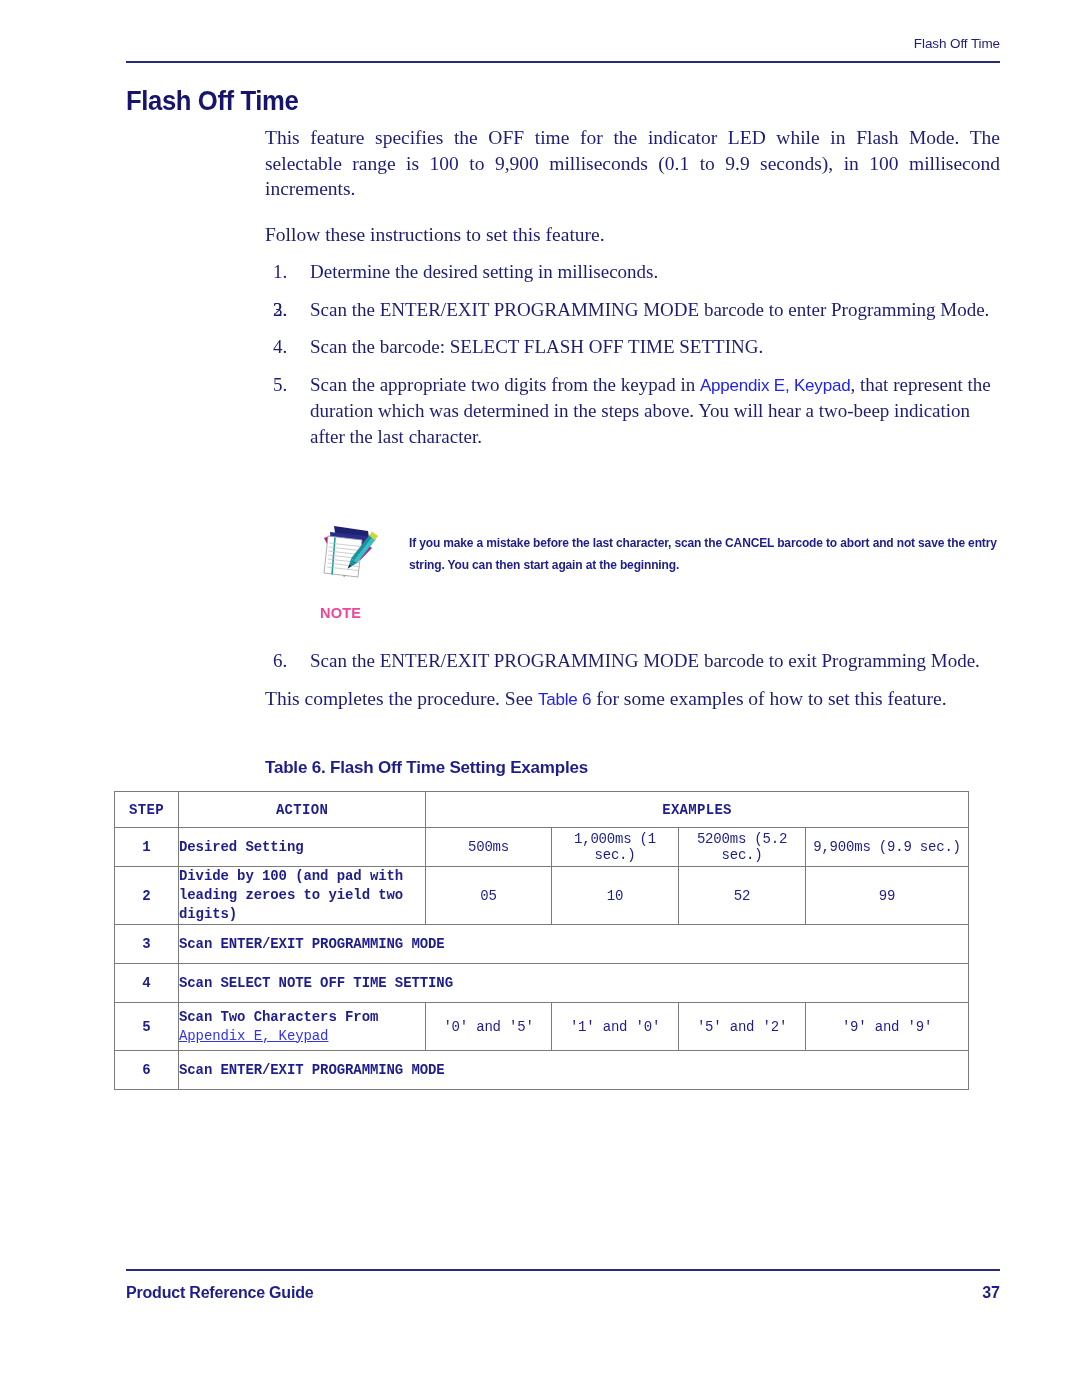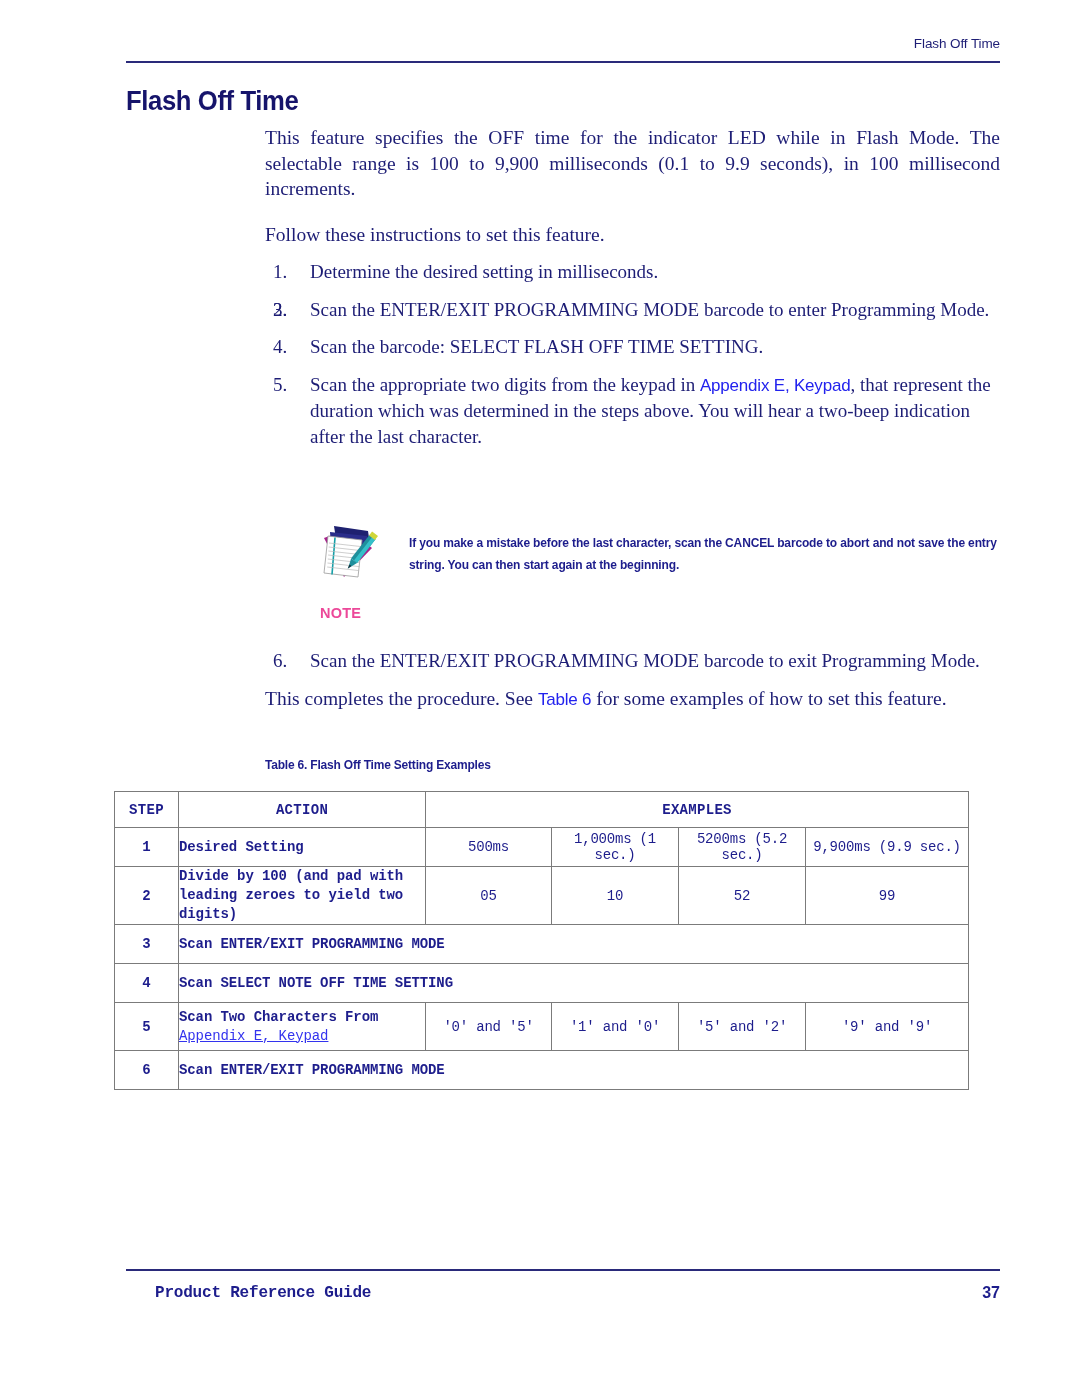--- a/index.html
+++ b/index.html
@@ -145,21 +145,21 @@
     color: #ec4899;
     letter-spacing: 0.2px;
   }
 
   
   .table-caption {
     position: absolute;
     left: 265px;
     top: 758px;
     font-family: "Liberation Sans", sans-serif;
-    font-size: 12px;
+    font-size: 17px;
     font-weight: bold;
     color: #1d1d8c;
     letter-spacing: -0.2px;
   }
 
   
   table.examples {
     position: absolute;
     left: 114px;
     top: 791px;
@@ -224,26 +224,25 @@
     left: 126px;
     top: 1269px;
     width: 874px;
     height: 2px;
     background: #2a2a7a;
   }
   .footer-left {
     position: absolute;
     left: 126px;
     top: 1284px;
-    font-family: Liberation Mono, monospace;
+    font-family: Liberation Sans, sans-serif;
     font-size: 16px;
     font-weight: bold;
     color: #1d1d8c;
     letter-spacing: -0.2px;
-    margin-left: 29px;
   }
   .footer-right {
     position: absolute;
     left: 126px;
     top: 1284px;
     width: 874px;
     text-align: right;
     font-family: "Liberation Sans", sans-serif;
     font-size: 16px;
     font-weight: bold;

